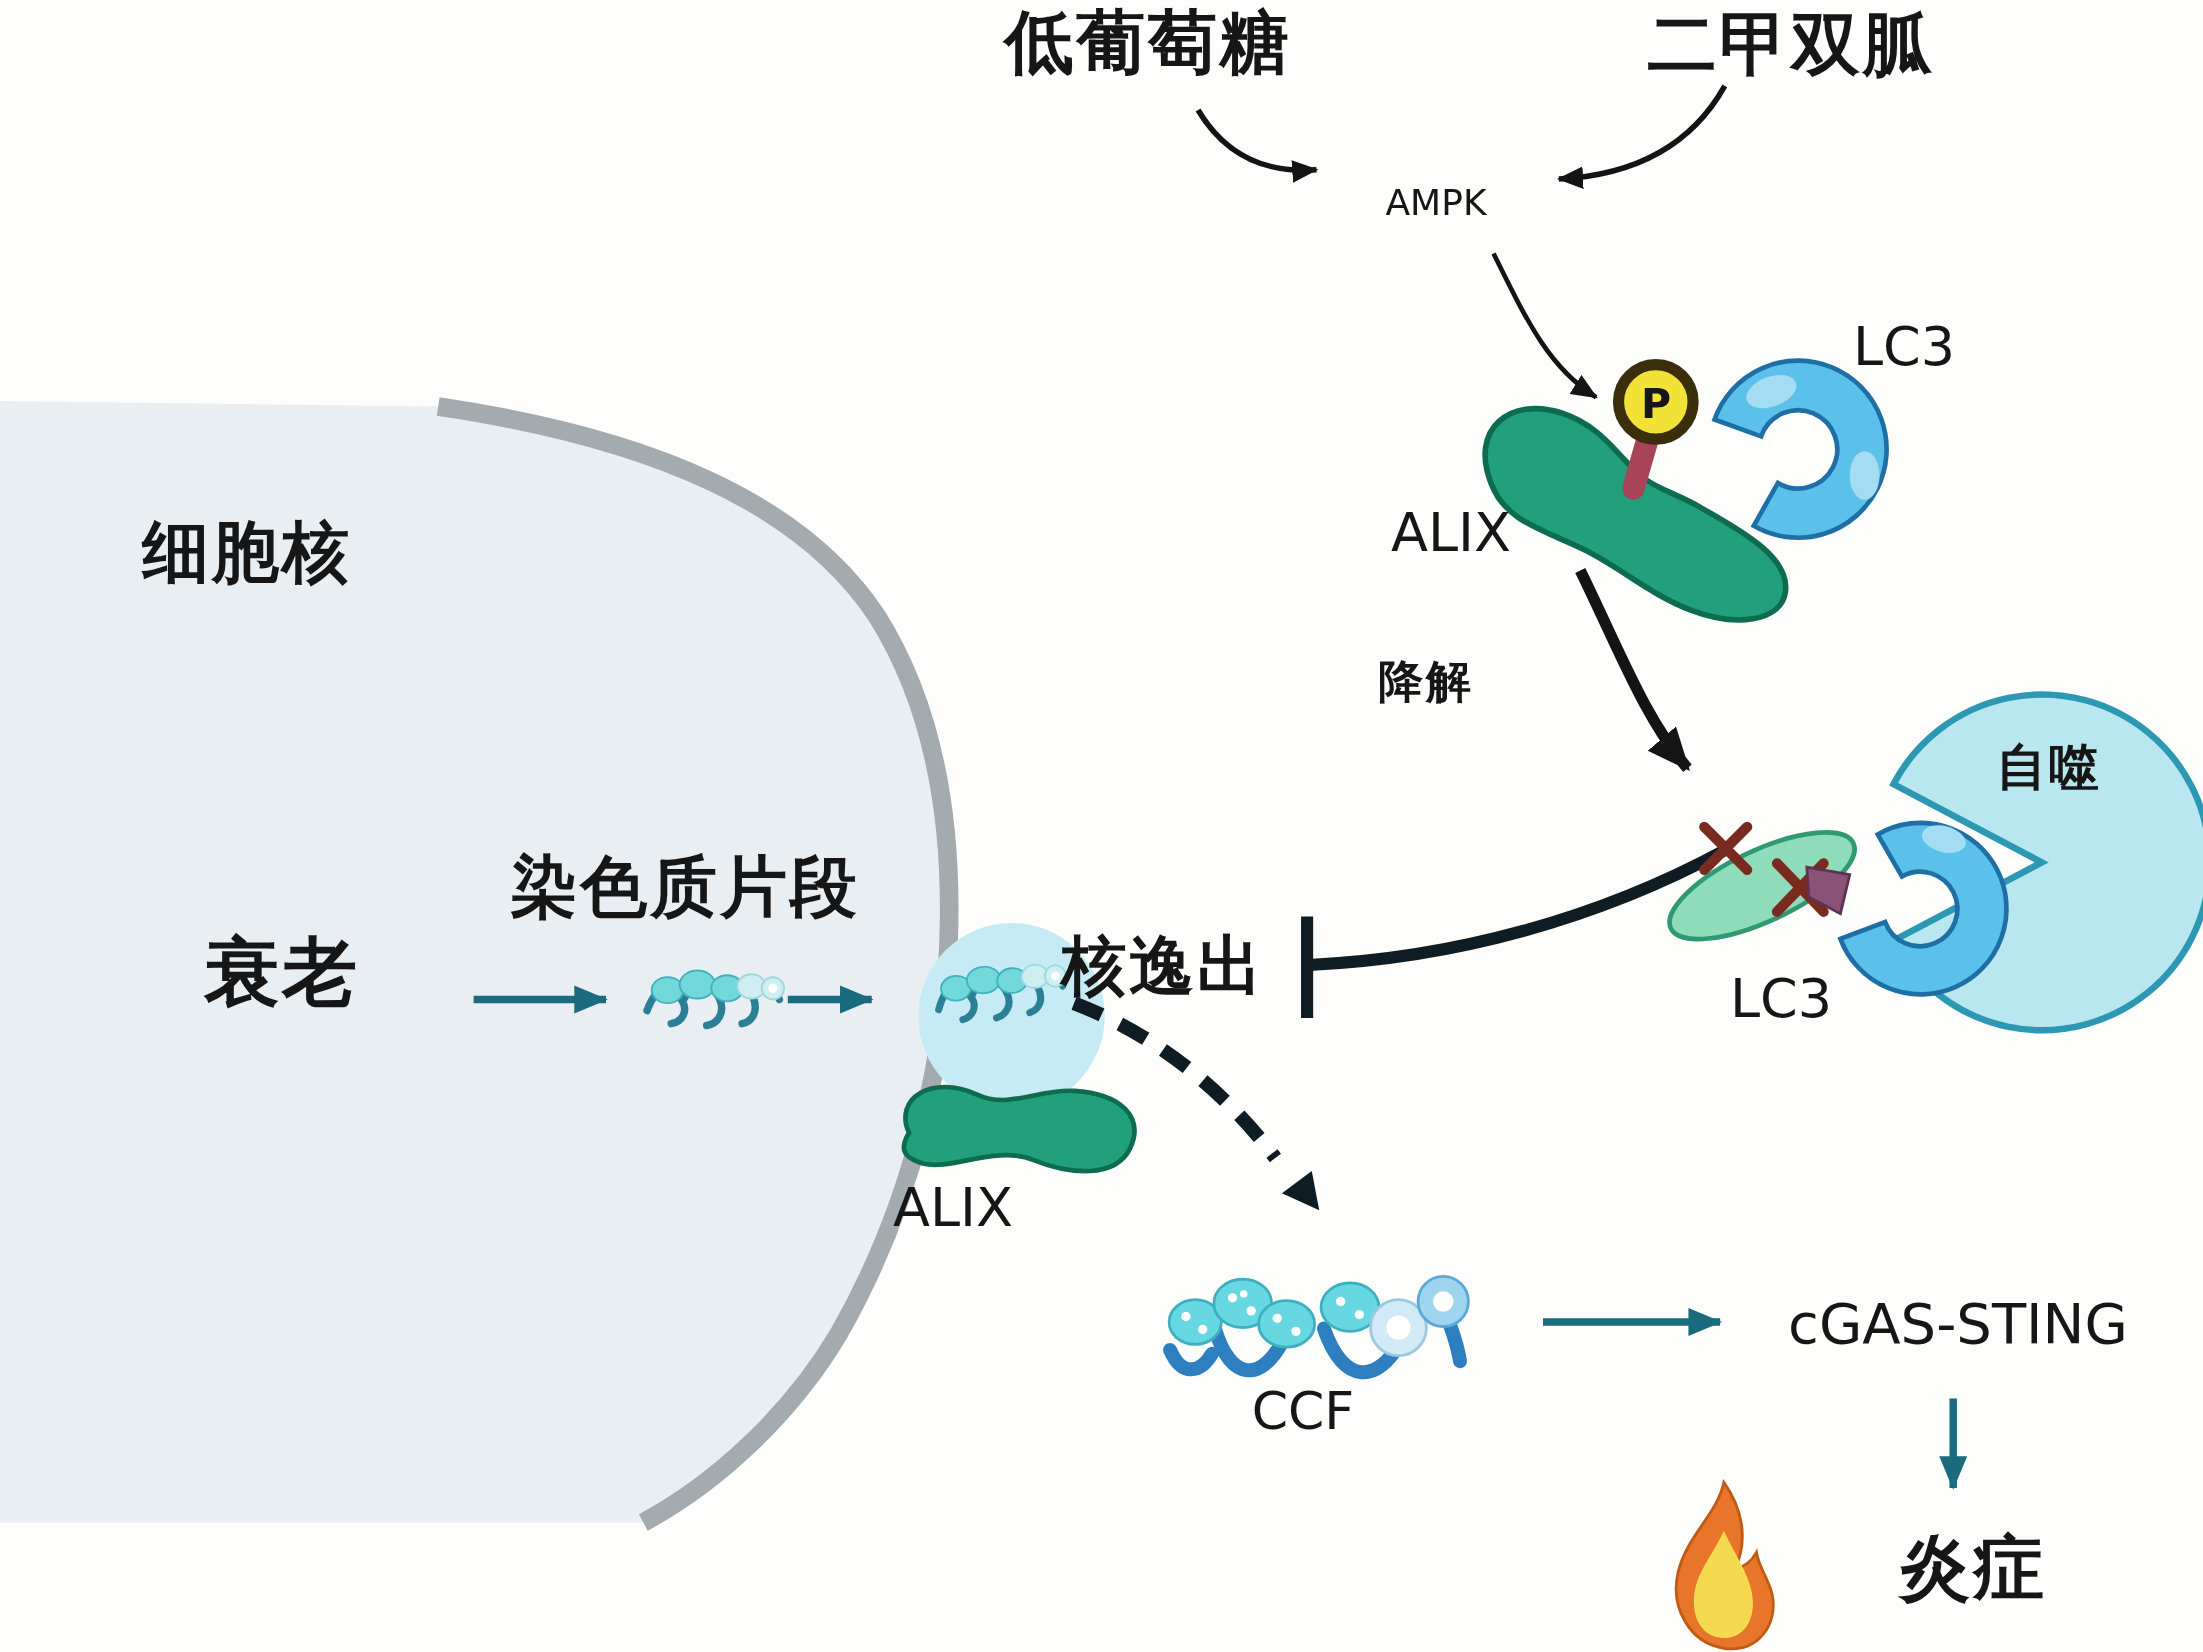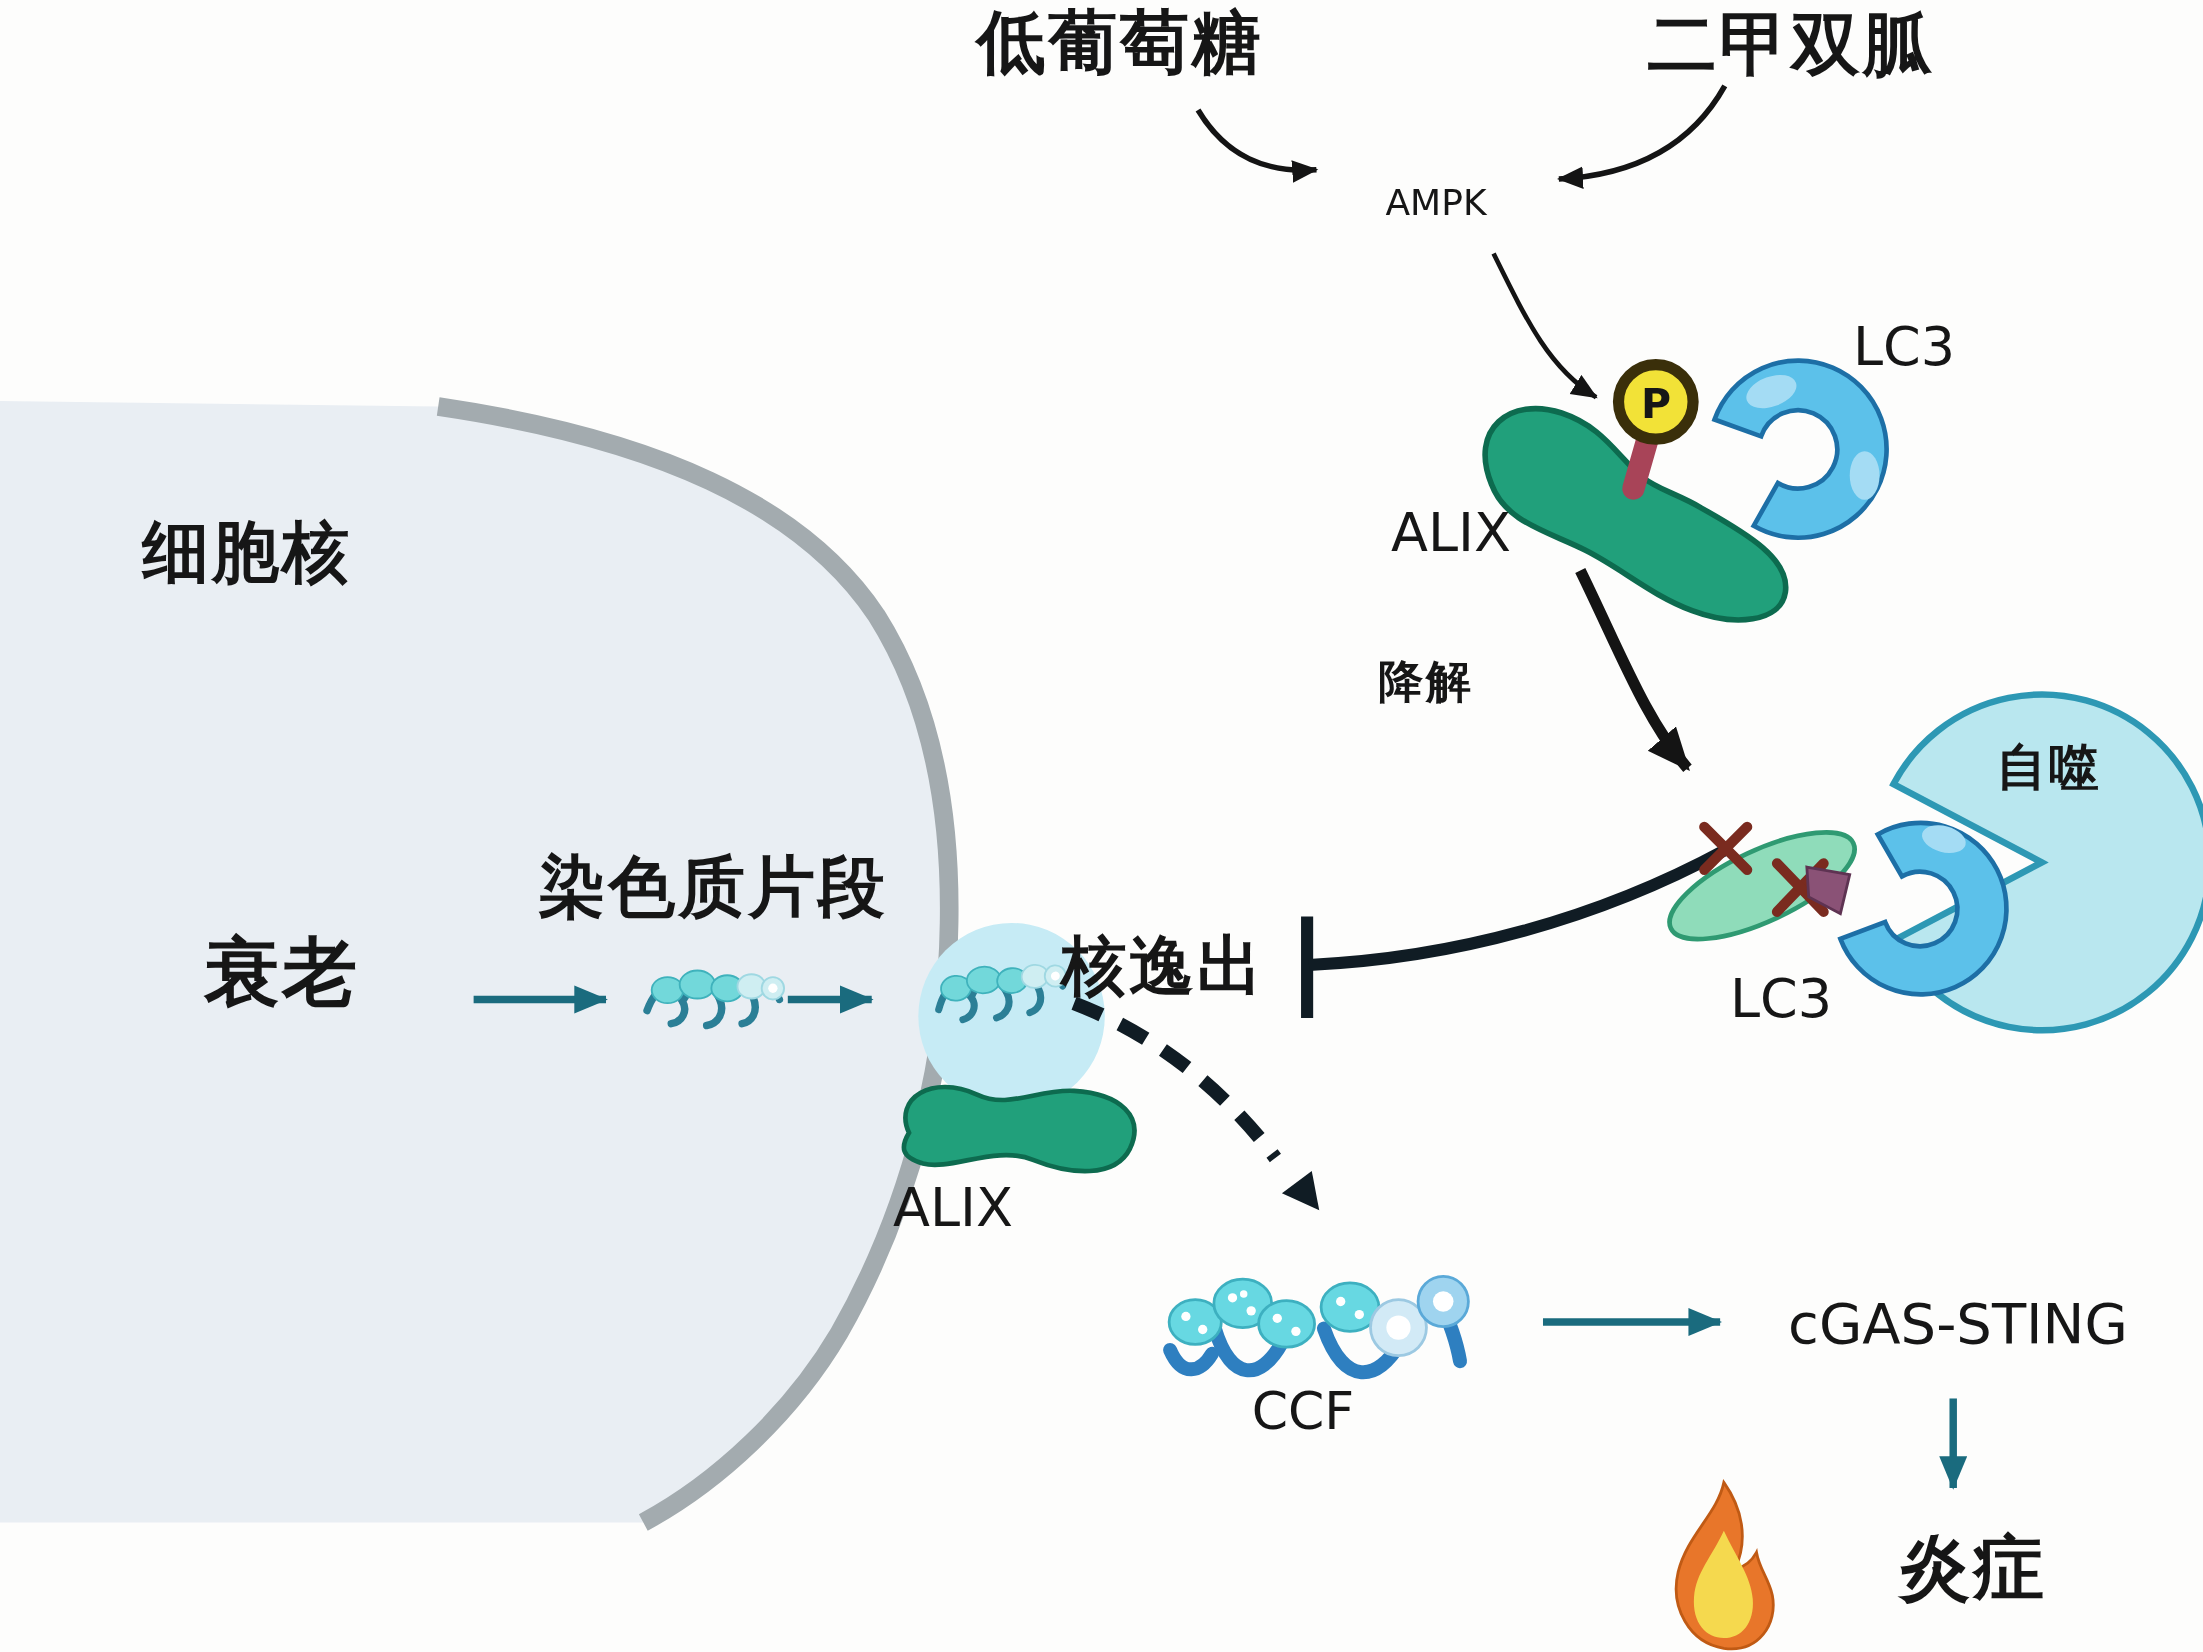--- a/index.html
+++ b/index.html
@@ -187,32 +187,32 @@
     <g>
       <path class="tarrow" stroke-width="8" marker-end="url(#mk-teal)" d="M2095,1500 L2095,1596"></path>
     </g>
 
     <g>
       <path class="flame-out" stroke-width="3" d="M1849,1590 C1842,1624 1810,1646 1800,1686 C1791,1724 1812,1762 1849,1768 C1886,1773 1907,1742 1901,1711 C1897,1693 1887,1683 1884,1665 C1878,1676 1870,1681 1861,1683 C1876,1650 1868,1617 1849,1590 Z"></path>
       <path class="flame-in" d="M1849,1642 C1836,1670 1819,1687 1817,1713 C1815,1741 1830,1757 1849,1757 C1868,1757 1882,1741 1880,1715 C1878,1691 1862,1670 1849,1642 Z"></path>
     </g>
   </svg>
 
-  <div class="lbl cjk" style="left:1120px;top:42px;font-size:69px;">低葡萄糖</div>
+  <div class="lbl cjk" style="left:1148px;top:42px;font-size:69px;">低葡萄糖</div>
   <div class="lbl cjk" style="left:1743px;top:44px;font-size:69px;margin-left:48px;">二甲双胍</div>
   <div class="lbl latin" style="left:1436px;top:203px;font-size:36px;">AMPK</div>
   <div class="lbl latin" style="left:1904px;top:347px;font-size:54px;">LC3</div>
   <div class="lbl latin" style="left:1451px;top:533px;font-size:54px;">ALIX</div>
   <div class="lbl latin" style="left:1656px;top:404px;font-size:41px;font-weight:700;">P</div>
   <div class="lbl cjk" style="left:1426px;top:681px;font-size:45px;">降解</div>
   <div class="lbl cjk" style="left:2049px;top:767px;font-size:50px;">自噬</div>
   <div class="lbl latin" style="left:1781px;top:999px;font-size:54px;">LC3</div>
   <div class="lbl cjk" style="left:247px;top:552px;font-size:67px;">细胞核</div>
   <div class="lbl cjk" style="left:282px;top:972px;font-size:75px;text-align:right;">衰老</div>
-  <div class="lbl cjk" style="left:685px;top:887px;font-size:67px;margin-left:28px;">染色质片段</div>
+  <div class="lbl cjk" style="left:685px;top:887px;font-size:67px;">染色质片段</div>
   <div class="lbl cjk" style="left:1163px;top:925px;font-size:65px;margin-top:40px;">核逸出</div>
   <div class="lbl latin" style="left:953px;top:1208px;font-size:54px;">ALIX</div>
   <div class="lbl latin" style="left:1303px;top:1411px;font-size:52px;">CCF</div>
   <div class="lbl latin" style="left:1958px;top:1324px;font-size:56px;">cGAS-STING</div>
   <div class="lbl cjk" style="left:1973px;top:1567px;font-size:71px;">炎症</div>
 
 </div>
 
 
 </body></html>

